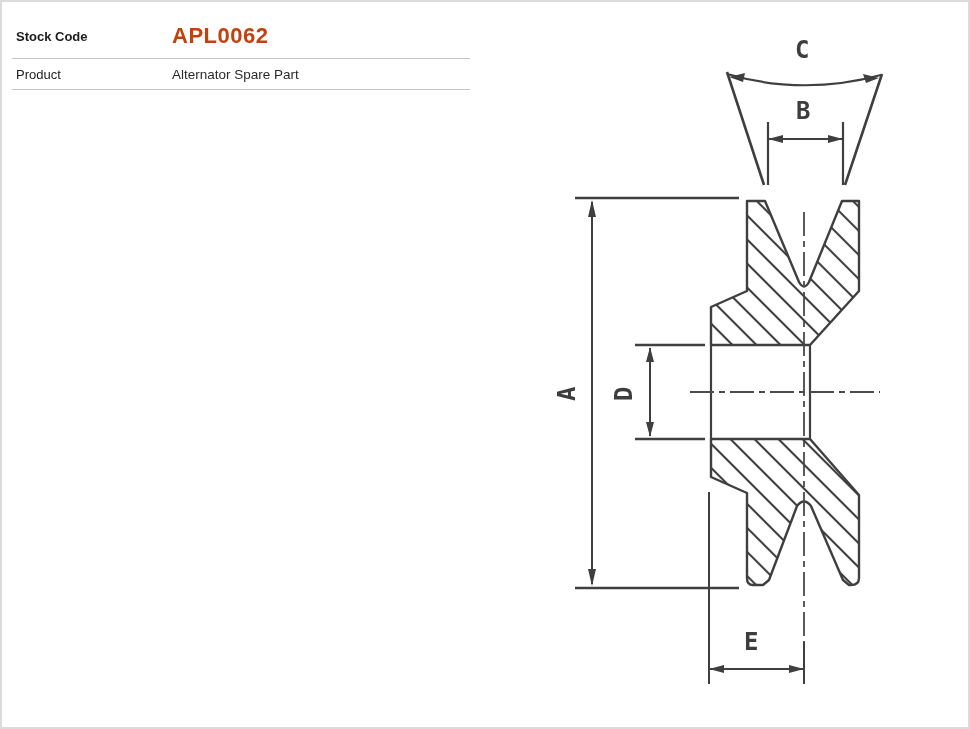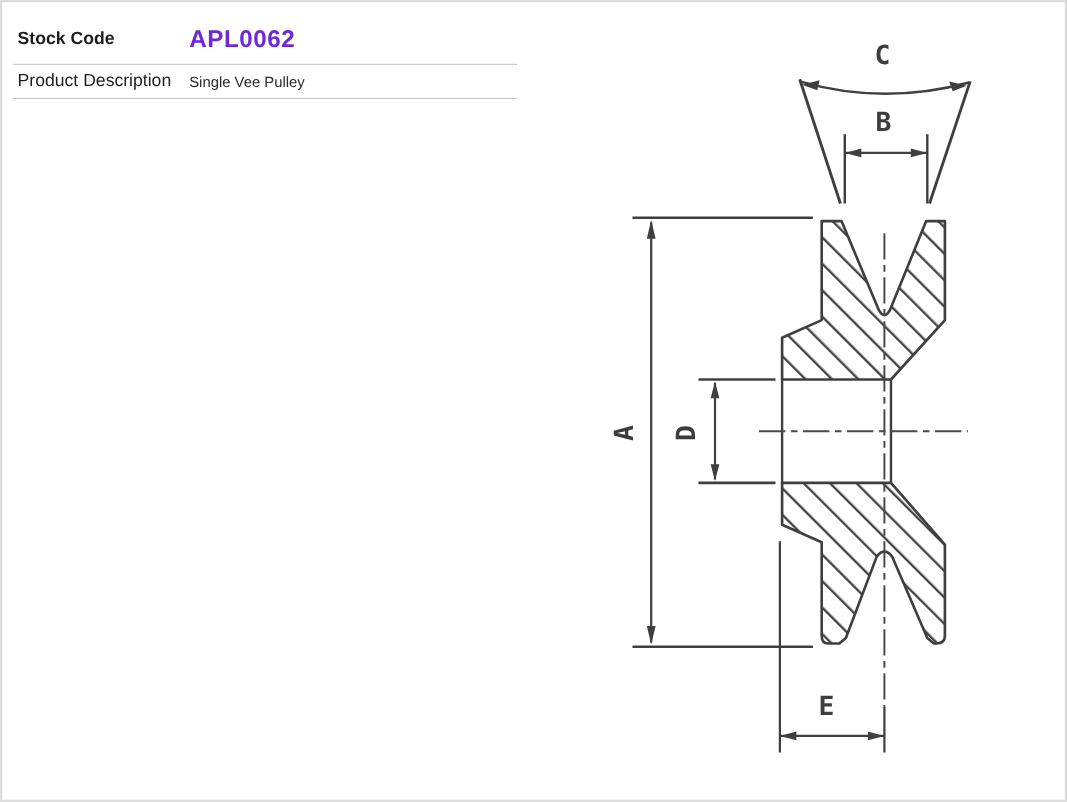--- a/index.html
+++ b/index.html
@@ -5,43 +5,43 @@
   html,body { margin:0; padding:0; background:#ffffff; }
   .page {
     position:relative; width:970px; height:729px;
     background:#ffffff; border:2px solid #dbdbdb; box-sizing:border-box;
     font-family:"Liberation Sans", sans-serif; overflow:hidden;
   }
   .spec-table { position:absolute; left:10px; top:12px; width:458px; }
   .spec-row { display:flex; align-items:center; border-bottom:1px solid #c6c6c6; }
   .spec-row.first { height:44px; }
   .spec-row.std { height:30px; }
-  .spec-label { width:156px; padding-left:4px; font-size:16px; color:#1c1c1c; }
+  .spec-label { width:156px; padding-left:4px; font-size:13px; color:#1c1c1c; }
   .spec-label.bold { font-weight:bold; }
   .spec-value { font-size:13.5px; color:#2a2a2a; }
-  .spec-value.stock-code { font-size:22px; font-weight:bold; color:#6d28d9; letter-spacing:0.5px; }
+  .spec-value.stock-code { font-size:22px; font-weight:bold; color:#c2410c; letter-spacing:0.5px; }
   svg.drawing { position:absolute; left:0; top:0; filter:blur(0.35px); }
   text.dim-label {
     font-family:"DejaVu Sans Mono", monospace; font-weight:bold;
     font-size:24px; fill:#3d3d3d;
   }
 </style>
 </head>
 <body>
 
 <div class="page">
 
   <div class="spec-table">
     <div class="spec-row first">
       <div class="spec-label bold">Stock Code</div>
       <div class="spec-value stock-code">APL0062</div>
     </div>
     <div class="spec-row std">
-      <div class="spec-label">Product Description</div>
-      <div class="spec-value">Single Vee Pulley</div>
+      <div class="spec-label">Product</div>
+      <div class="spec-value">Alternator Spare Part</div>
     </div>
   </div>
 
   <svg class="drawing" width="970" height="729" viewBox="0 0 970 729">
     <defs>
       <pattern id="hatch" width="17" height="17" patternUnits="userSpaceOnUse" patternTransform="rotate(-45)">
         <line x1="2" y1="0" x2="2" y2="17" stroke="#3f3f3f" stroke-width="2.1"></line>
       </pattern>
     </defs>
 

